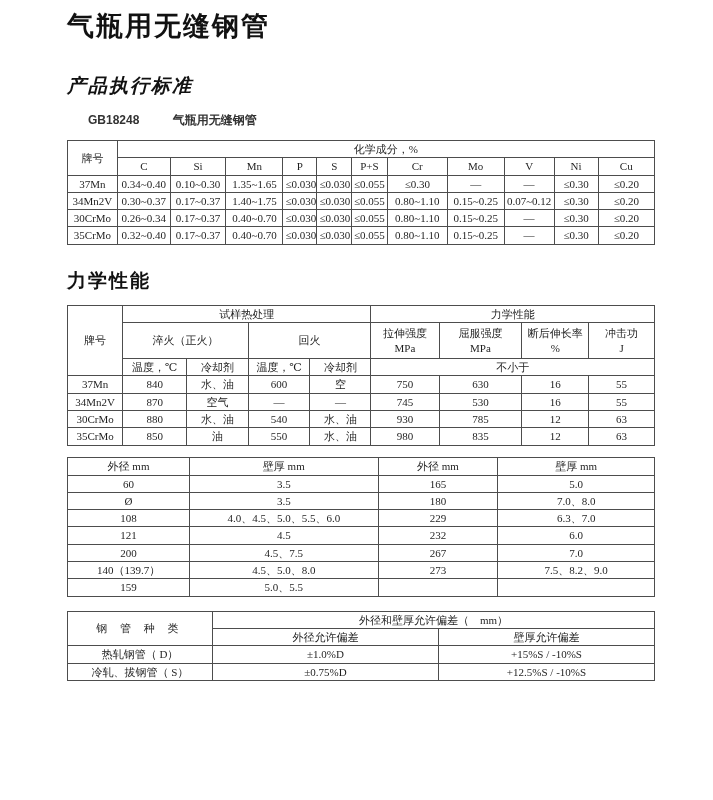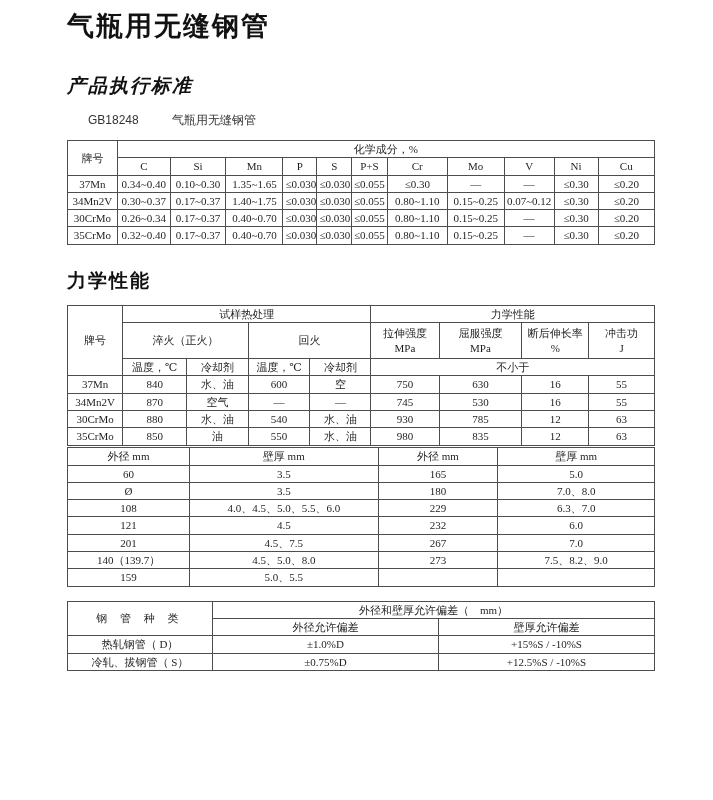--- a/index.html
+++ b/index.html
@@ -15,21 +15,21 @@
     letter-spacing:2px;color:#111;
   }
   .sec-heading{
     font-size:19px;font-weight:bold;margin:0;
     letter-spacing:2px;color:#111;
   }
   .h-std{margin-top:29px;font-style:italic;}
   .std-line{
     margin-top:13px;padding-left:21px;
     font-family:"Liberation Sans","DejaVu Sans",sans-serif;
-    font-size:12px;color:#333;
+    font-size:12px;color:#333;font-weight:bold;
   }
   .std-name{margin-left:30px;}
   .h-chem{margin-top:36px;}
   .h-mech{margin-top:23px;}
   .h-dim{margin-top:19px;}
 
   table{
     border-collapse:collapse;width:588px;table-layout:fixed;
     font-size:11px;margin-top:11px;
   }
@@ -38,21 +38,21 @@
     padding:1px 2px;font-weight:normal;line-height:1.3;
     overflow:hidden;white-space:nowrap;
   }
   .t-chem thead tr{height:15px;}
   .t-chem tbody tr{height:17px;}
   .t-mech .r1{height:16px;}
   .t-mech .r2{height:36px;}
   .t-mech .r2 th{white-space:normal;}
   .t-mech .r3{height:17px;}
   .t-mech tbody tr{height:16px;}
-  .t-dim{margin-top:1px;}
+  .t-dim{margin-top:11px;}
   .t-dim thead tr{height:18px;}
   .t-dim tbody tr{height:17px;}
   .t-tol{margin-top:14px;}
   .t-tol tr{height:16px;}
   .sp{letter-spacing:5px;}
 </style>
 </head>
 <body>
 
 <div class="page">
@@ -276,21 +276,21 @@
           <td>229</td>
           <td>6.3、7.0</td>
         </tr>
         <tr>
           <td>121</td>
           <td>4.5</td>
           <td>232</td>
           <td>6.0</td>
         </tr>
         <tr>
-          <td>201</td>
+          <td>200</td>
           <td>4.5、7.5</td>
           <td>267</td>
           <td>7.0</td>
         </tr>
         <tr>
           <td>140（139.7）</td>
           <td>4.5、5.0、8.0</td>
           <td>273</td>
           <td>7.5、8.2、9.0</td>
         </tr>

